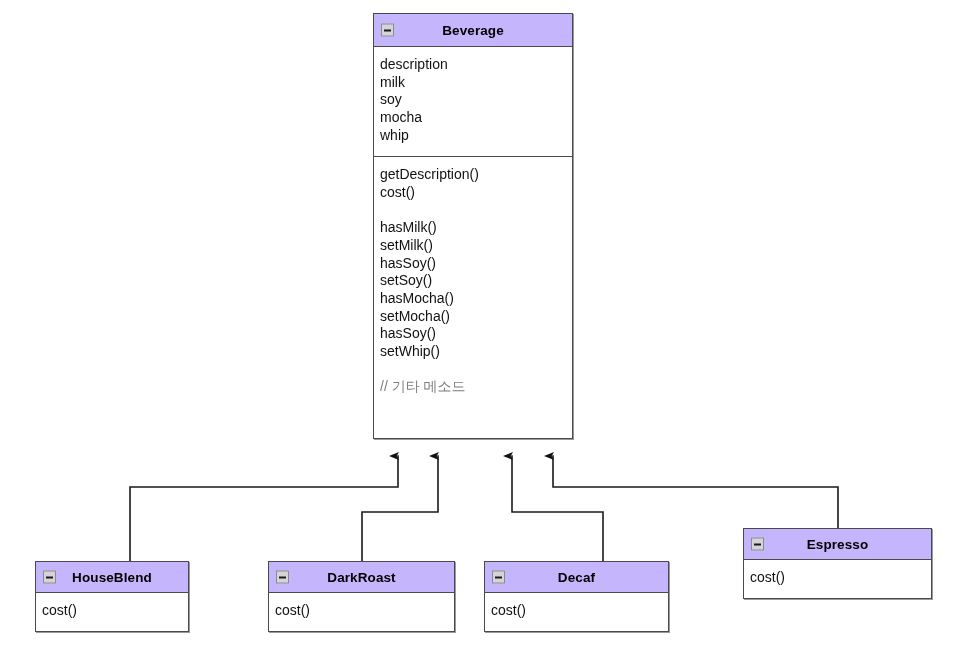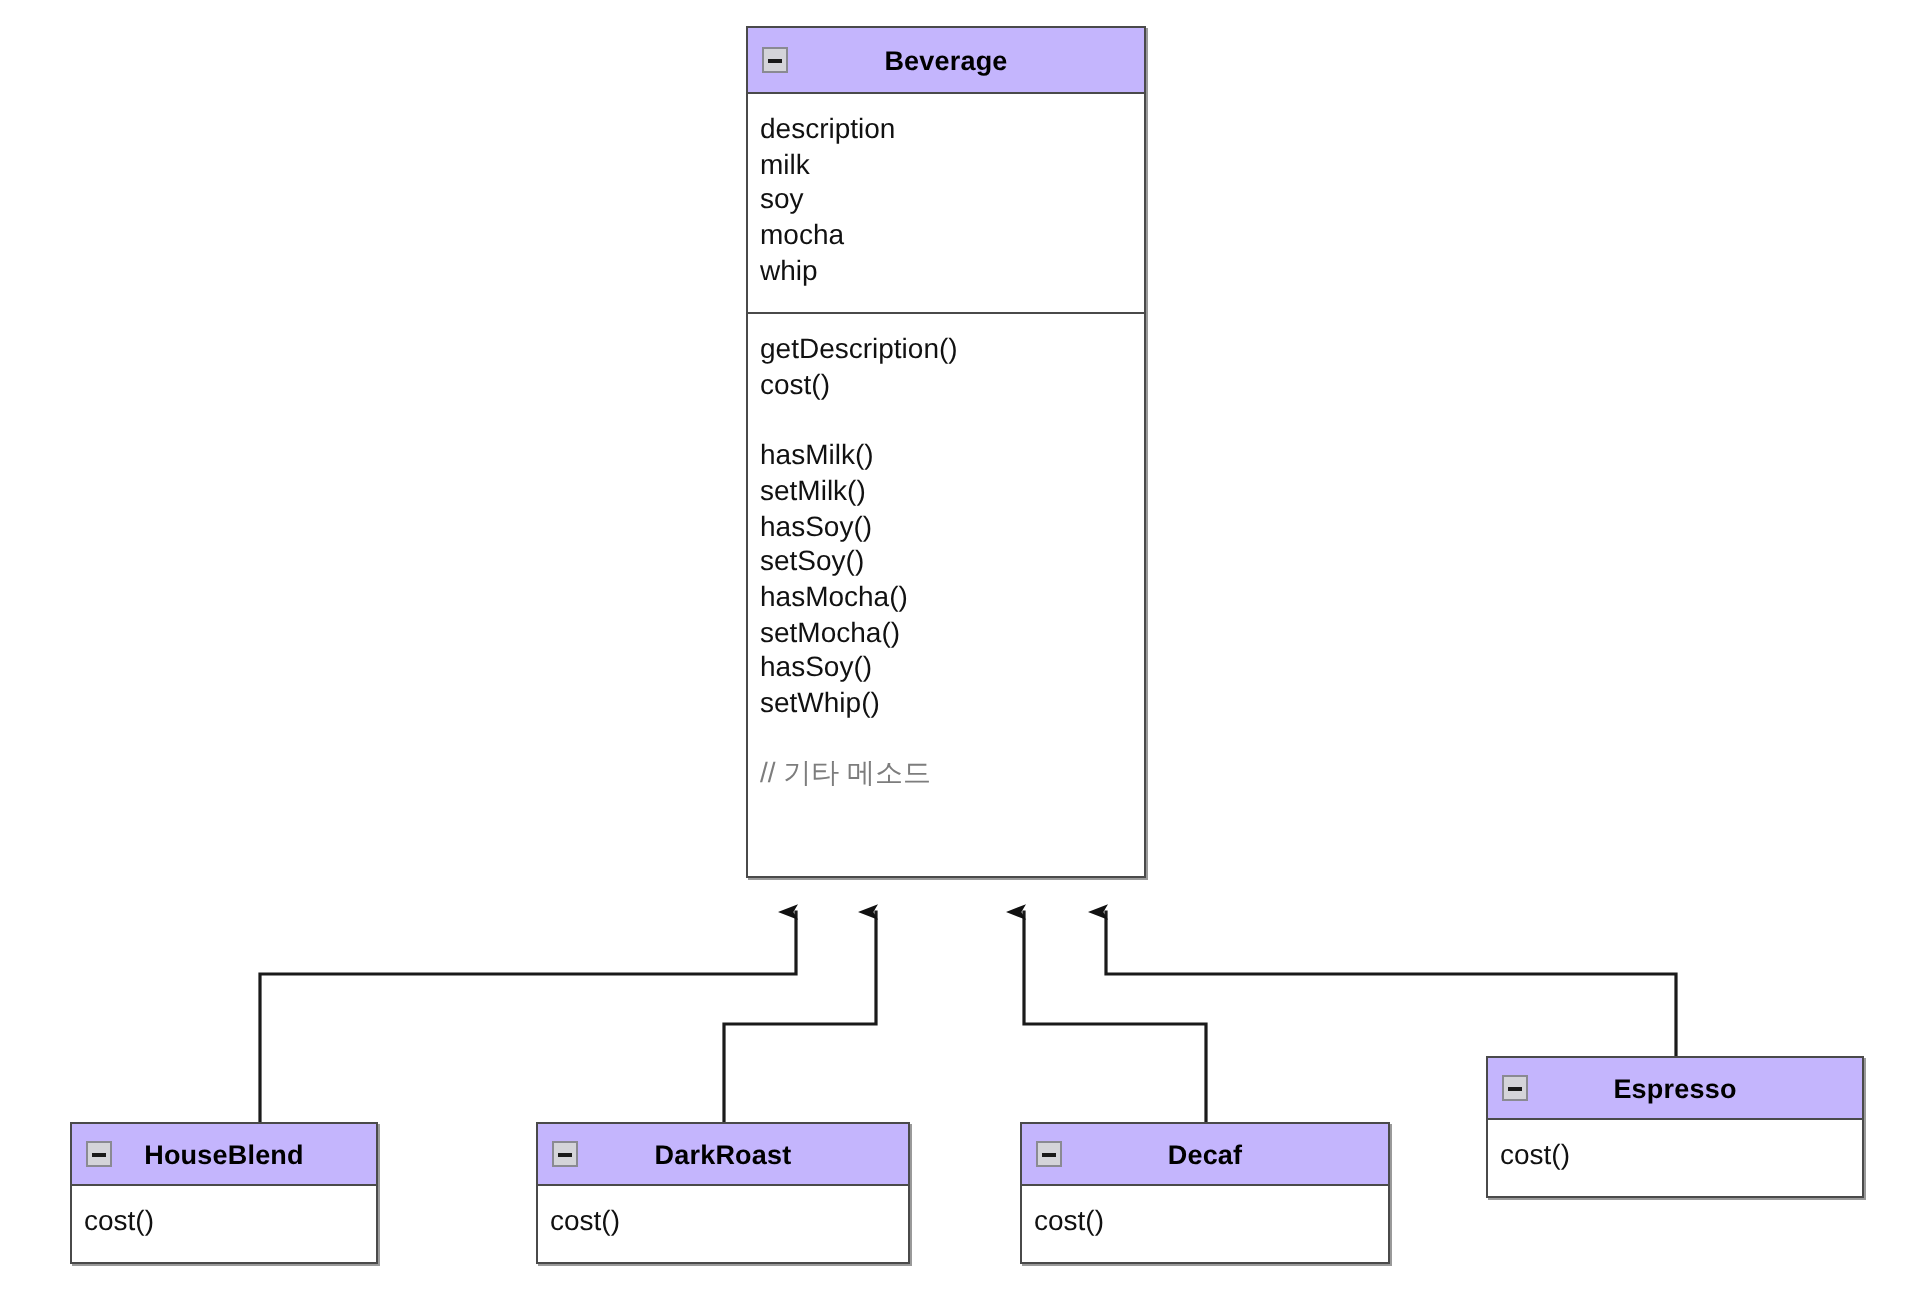--- a/index.html
+++ b/index.html
@@ -142,21 +142,21 @@
   <div class="uml-class" style="left:268px;top:561px;width:187px;height:71px;">
     <div class="uml-header" style="height:31px;">
       <span class="collapse-icon"></span>
       <span class="uml-title">DarkRoast</span>
     </div>
     <div class="uml-compartment" style="height:40px;">
       <div class="uml-row">cost()</div>
     </div>
   </div>
 
-  <div class="uml-class" style="left:510px;top:561px;width:185px;height:71px;">
+  <div class="uml-class" style="left:484px;top:561px;width:185px;height:71px;">
     <div class="uml-header" style="height:31px;">
       <span class="collapse-icon"></span>
       <span class="uml-title">Decaf</span>
     </div>
     <div class="uml-compartment" style="height:40px;">
       <div class="uml-row">cost()</div>
     </div>
   </div>
 
   <div class="uml-class" style="left:743px;top:528px;width:189px;height:71px;">

